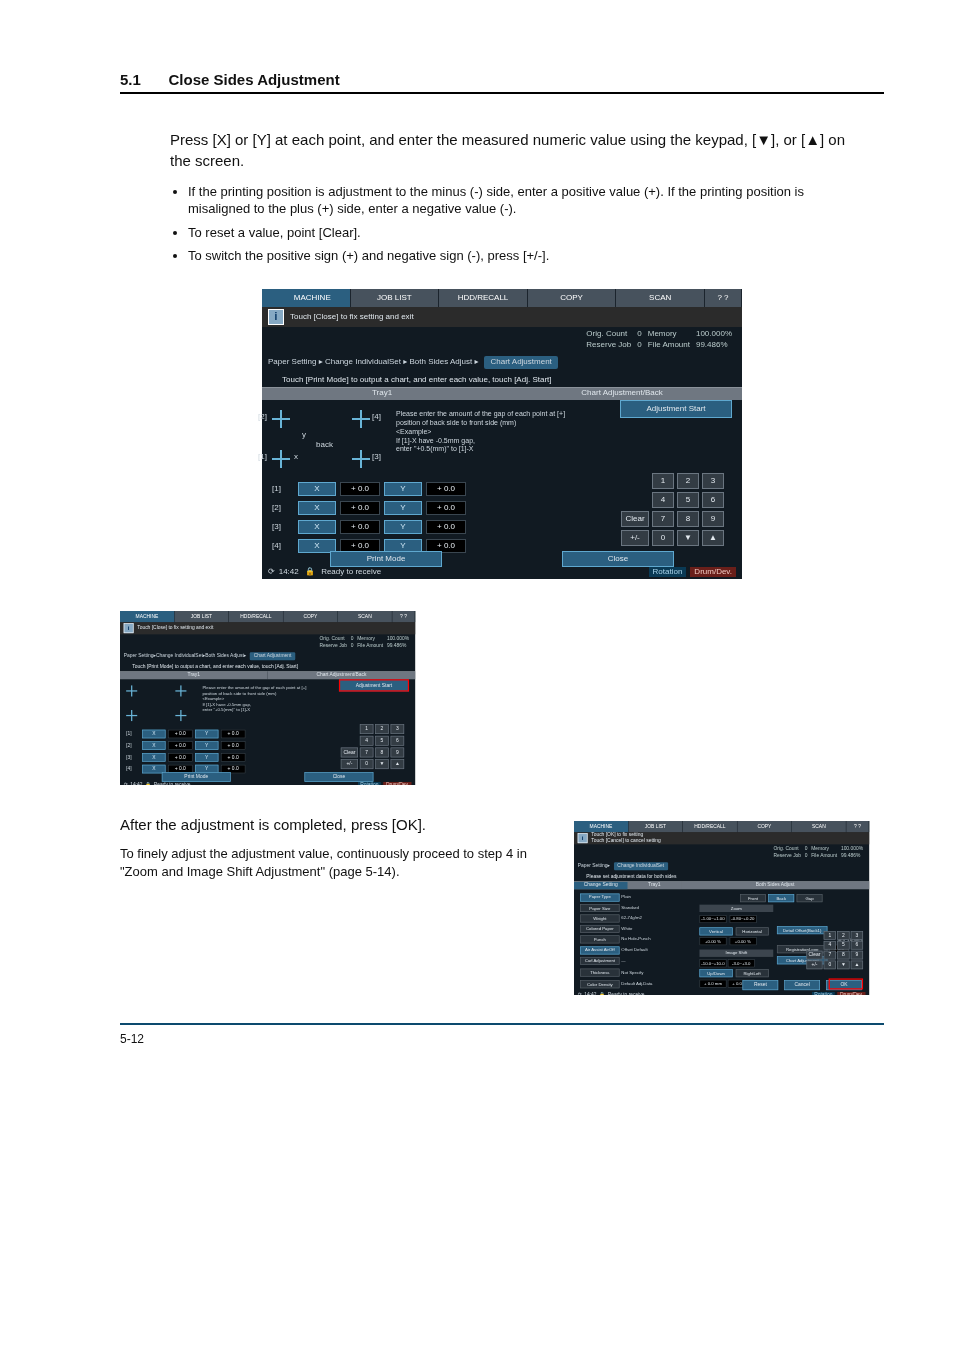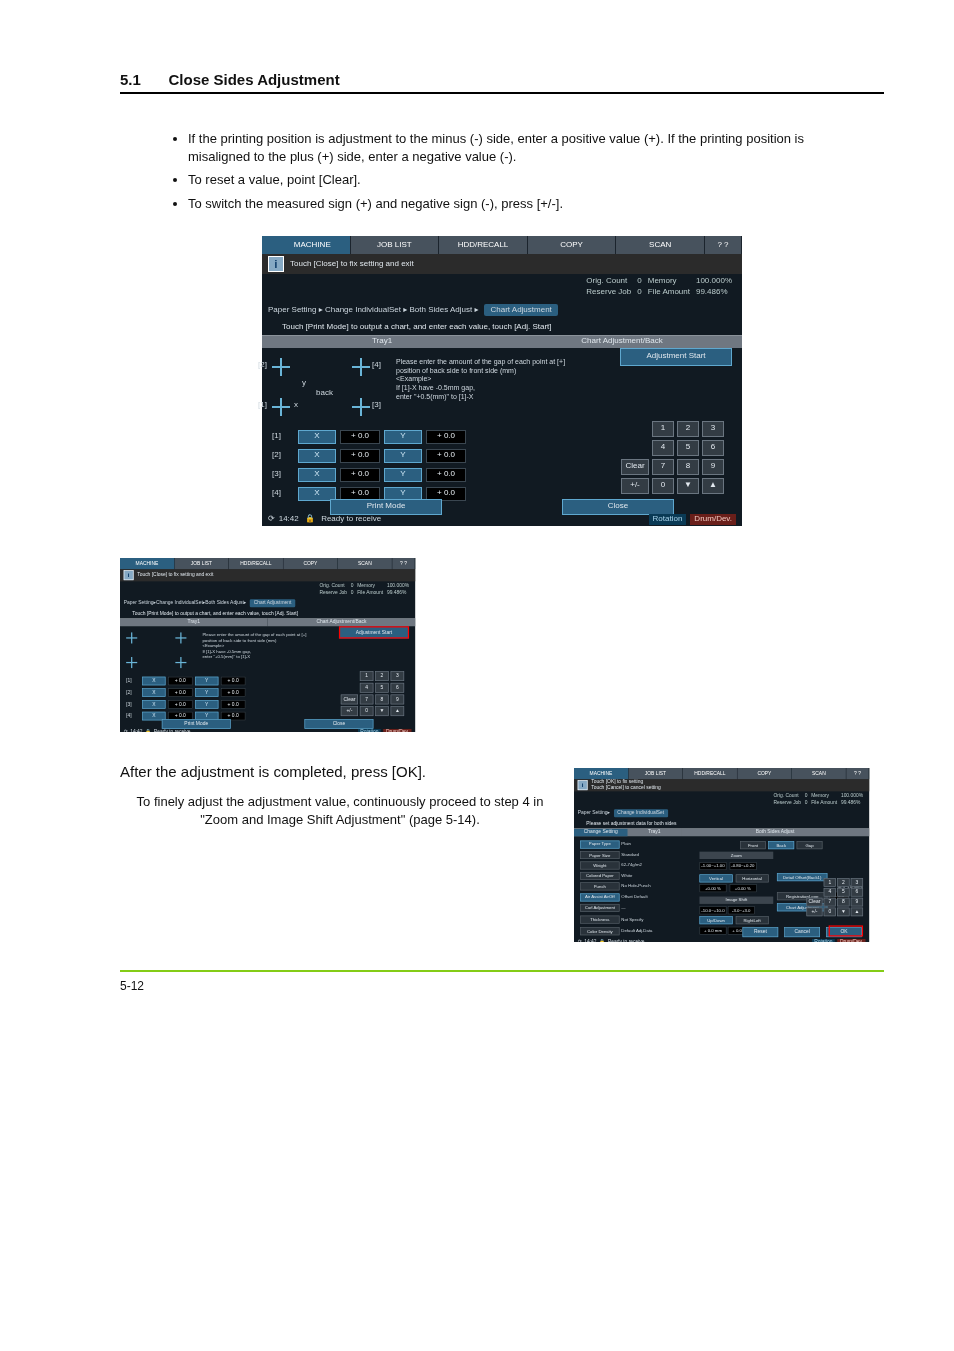--- a/index.html
+++ b/index.html
@@ -83,21 +83,21 @@
     padding:0 6px; font-size:8px; }
   .statusbar .left { color:#cfd8df; display:flex; align-items:center; gap:4px;}
   .statusbar .right { display:flex; gap:4px; }
   .pill { padding:0 4px; }
   .pill.rot{ background:#0a3a55; color:#a8d3ea;}
   .pill.drum{ background:#6a1f1a; color:#f0c8c0;}
   
   .bodyrow { display:flex; }
   .bodytext { flex:1; font-size:15px; padding-right:14px; }
   .bodytext p { margin:0 0 10px 0; }
-  .bodytext small{ font-size:13px; display:block; line-height:1.4;text-align:center;}
+  .bodytext small{ font-size:13px; display:block; line-height:1.4;}
   .thumbwrap { width:310px; }
   .thumb { transform: scale(0.615); transform-origin: top left;
            width:480px; height:290px; }
   .thumbwrap .holder{ height:180px; overflow:hidden; }
   
   .okhl { position:absolute; right:10px; bottom:16px; width:52px; height:14px;
     border:2px solid red; }
   .screen3 .panelbody { height:164px; }
   .screen3 .panL { width:174px; }
   .screen3 .fieldlbl { width:62px; height:11px; background:#2b5f80; border:1px solid #5fa8cf;
@@ -122,36 +122,37 @@
   .screen3 .Rrow{display:flex;align-items:center;gap:3px;margin-bottom:3px;}
   .screen3 .Rrow .lab{width:80px;height:11px;background:#29323a;border:1px solid #576068;
     display:flex;align-items:center;justify-content:center;font-size:7px;}
   .screen3 .Rrow .lab.on{background:#2b5f80;border-color:#5fa8cf;}
   .screen3 .keypad2 { position:absolute; right:10px; bottom:34px; display:grid;
     grid-template-columns: 26px 20px 20px 20px; grid-auto-rows:14px; gap:2px;}
   .screen3 .foot3 { position:absolute; left:0; right:0; bottom:14px; height:18px;
     display:flex; align-items:center; justify-content:flex-end; gap:10px;
     padding-right:12px;}
   .screen3 .foot3 .fbtn{ width:56px; }
-  .pagefoot { border-top:2px solid #84cc16; margin-top:28px; padding-top:6px;
+  .pagefoot { border-top:2px solid #0c4a6e; margin-top:28px; padding-top:6px;
     font-size:12px;}
 </style>
 </head>
 <body>
 
 <div class="page">
   <div class="hdr">
     <b class="secnum">5.1</b>
     <b class="sectitle">Close Sides Adjustment</b>
   </div>
 
+  <p class="intro">Press [X] or [Y] at each point, and enter the measured numeric value using the keypad, [▼], or [▲] on the screen.</p>
   <ul class="main">
     <li>If the printing position is adjustment to the minus (-) side, enter a positive value (+). If the printing position is misaligned to the plus (+) side, enter a negative value (-).</li>
     <li>To reset a value, point [Clear].</li>
-    <li>To switch the measured sign (+) and negative sign (-), press [+/-].</li>
+    <li>To switch the positive sign (+) and negative sign (-), press [+/-].</li>
   </ul>
 
   <div class="screen">
     <div class="toptabs">
       <div class="ttab on">
           <span class="ic"></span>
           <span>MACHINE</span>
         </div>
       <div class="ttab">
           <span>JOB LIST</span>

